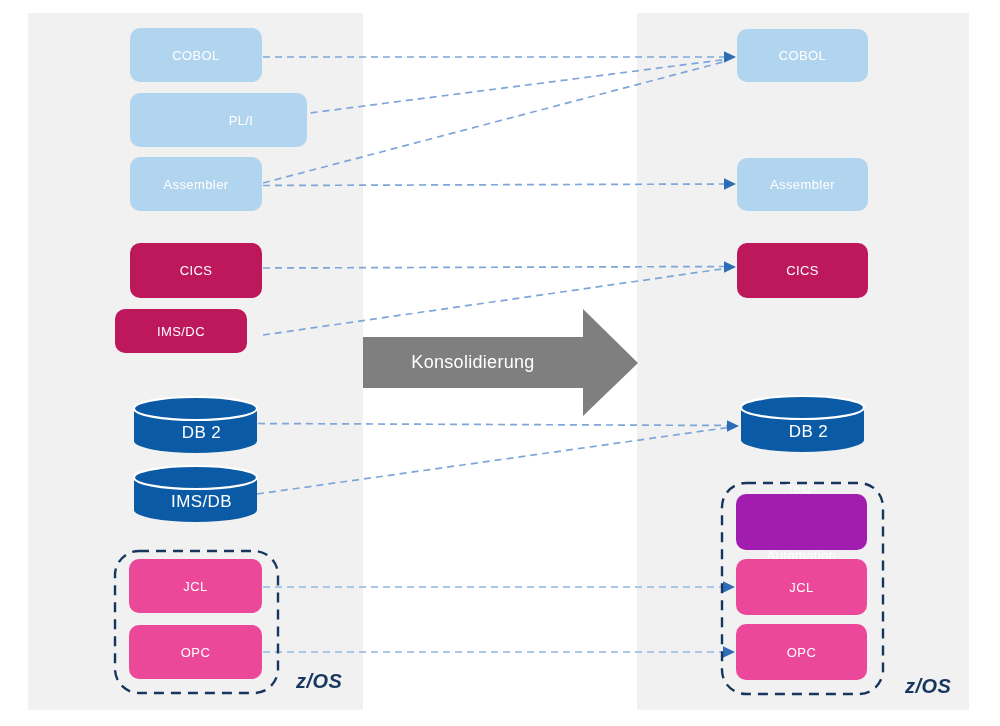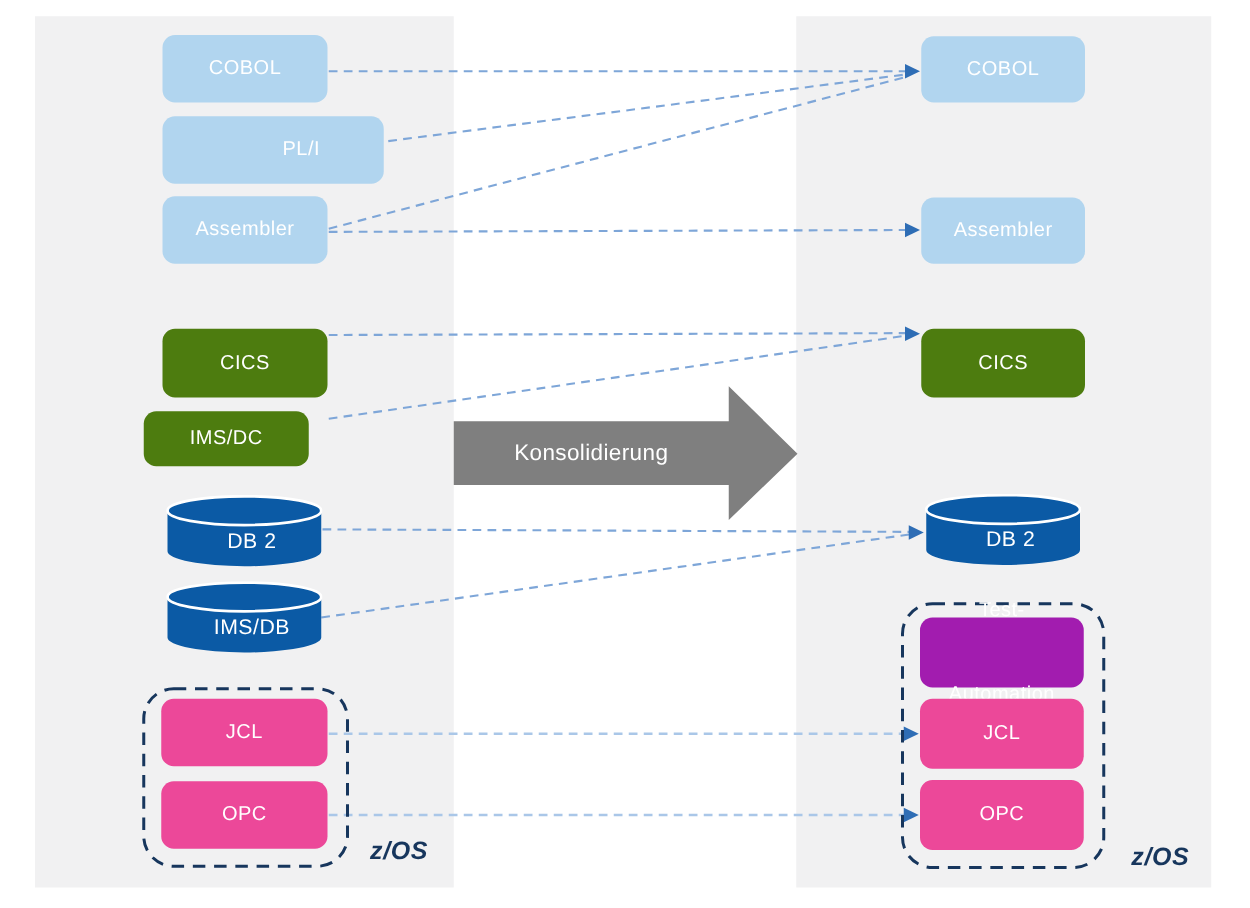--- a/index.html
+++ b/index.html
@@ -6,24 +6,24 @@
   .canvas{
     position:relative;width:1000px;height:726px;background:#ffffff;overflow:hidden;
     font-family:"Liberation Sans","DejaVu Sans",sans-serif;
   }
   .band{position:absolute;top:13px;height:697px;background:#f1f1f2;}
   .band.left{left:28px;width:335px;}
   .band.right{left:637px;width:332px;}
   svg.overlay{position:absolute;left:0;top:0;width:1000px;height:726px;}
   .node{
     position:absolute;border-radius:10px;display:flex;align-items:center;justify-content:center;
-    color:#ffffff;font-size:16px;letter-spacing:.4px;
+    color:#ffffff;font-size:13px;letter-spacing:.4px;
   }
   .node.lightblue{background:#b1d5ef;}
-  .node.graybox{background:#4d7c0f;margin-top:20px;}
+  .node.graybox{background:#be185d;}
   .node.azure{background:#ec4899;}
   .node.darknavy{background:#a21caf;line-height:22px;gap:45px;}
   .cyl{position:absolute;width:125px;height:58px;}
   .cyl .cyl-label{
     position:absolute;left:6px;top:18px;width:100%;height:38px;display:flex;align-items:center;
     justify-content:center;color:#ffffff;font-size:17px;letter-spacing:.4px;
   }
   .arrow-label{
     position:absolute;left:363px;top:337px;width:220px;height:51px;display:flex;
     align-items:center;justify-content:center;color:#ffffff;font-size:18px;letter-spacing:.3px;text-align:right;

